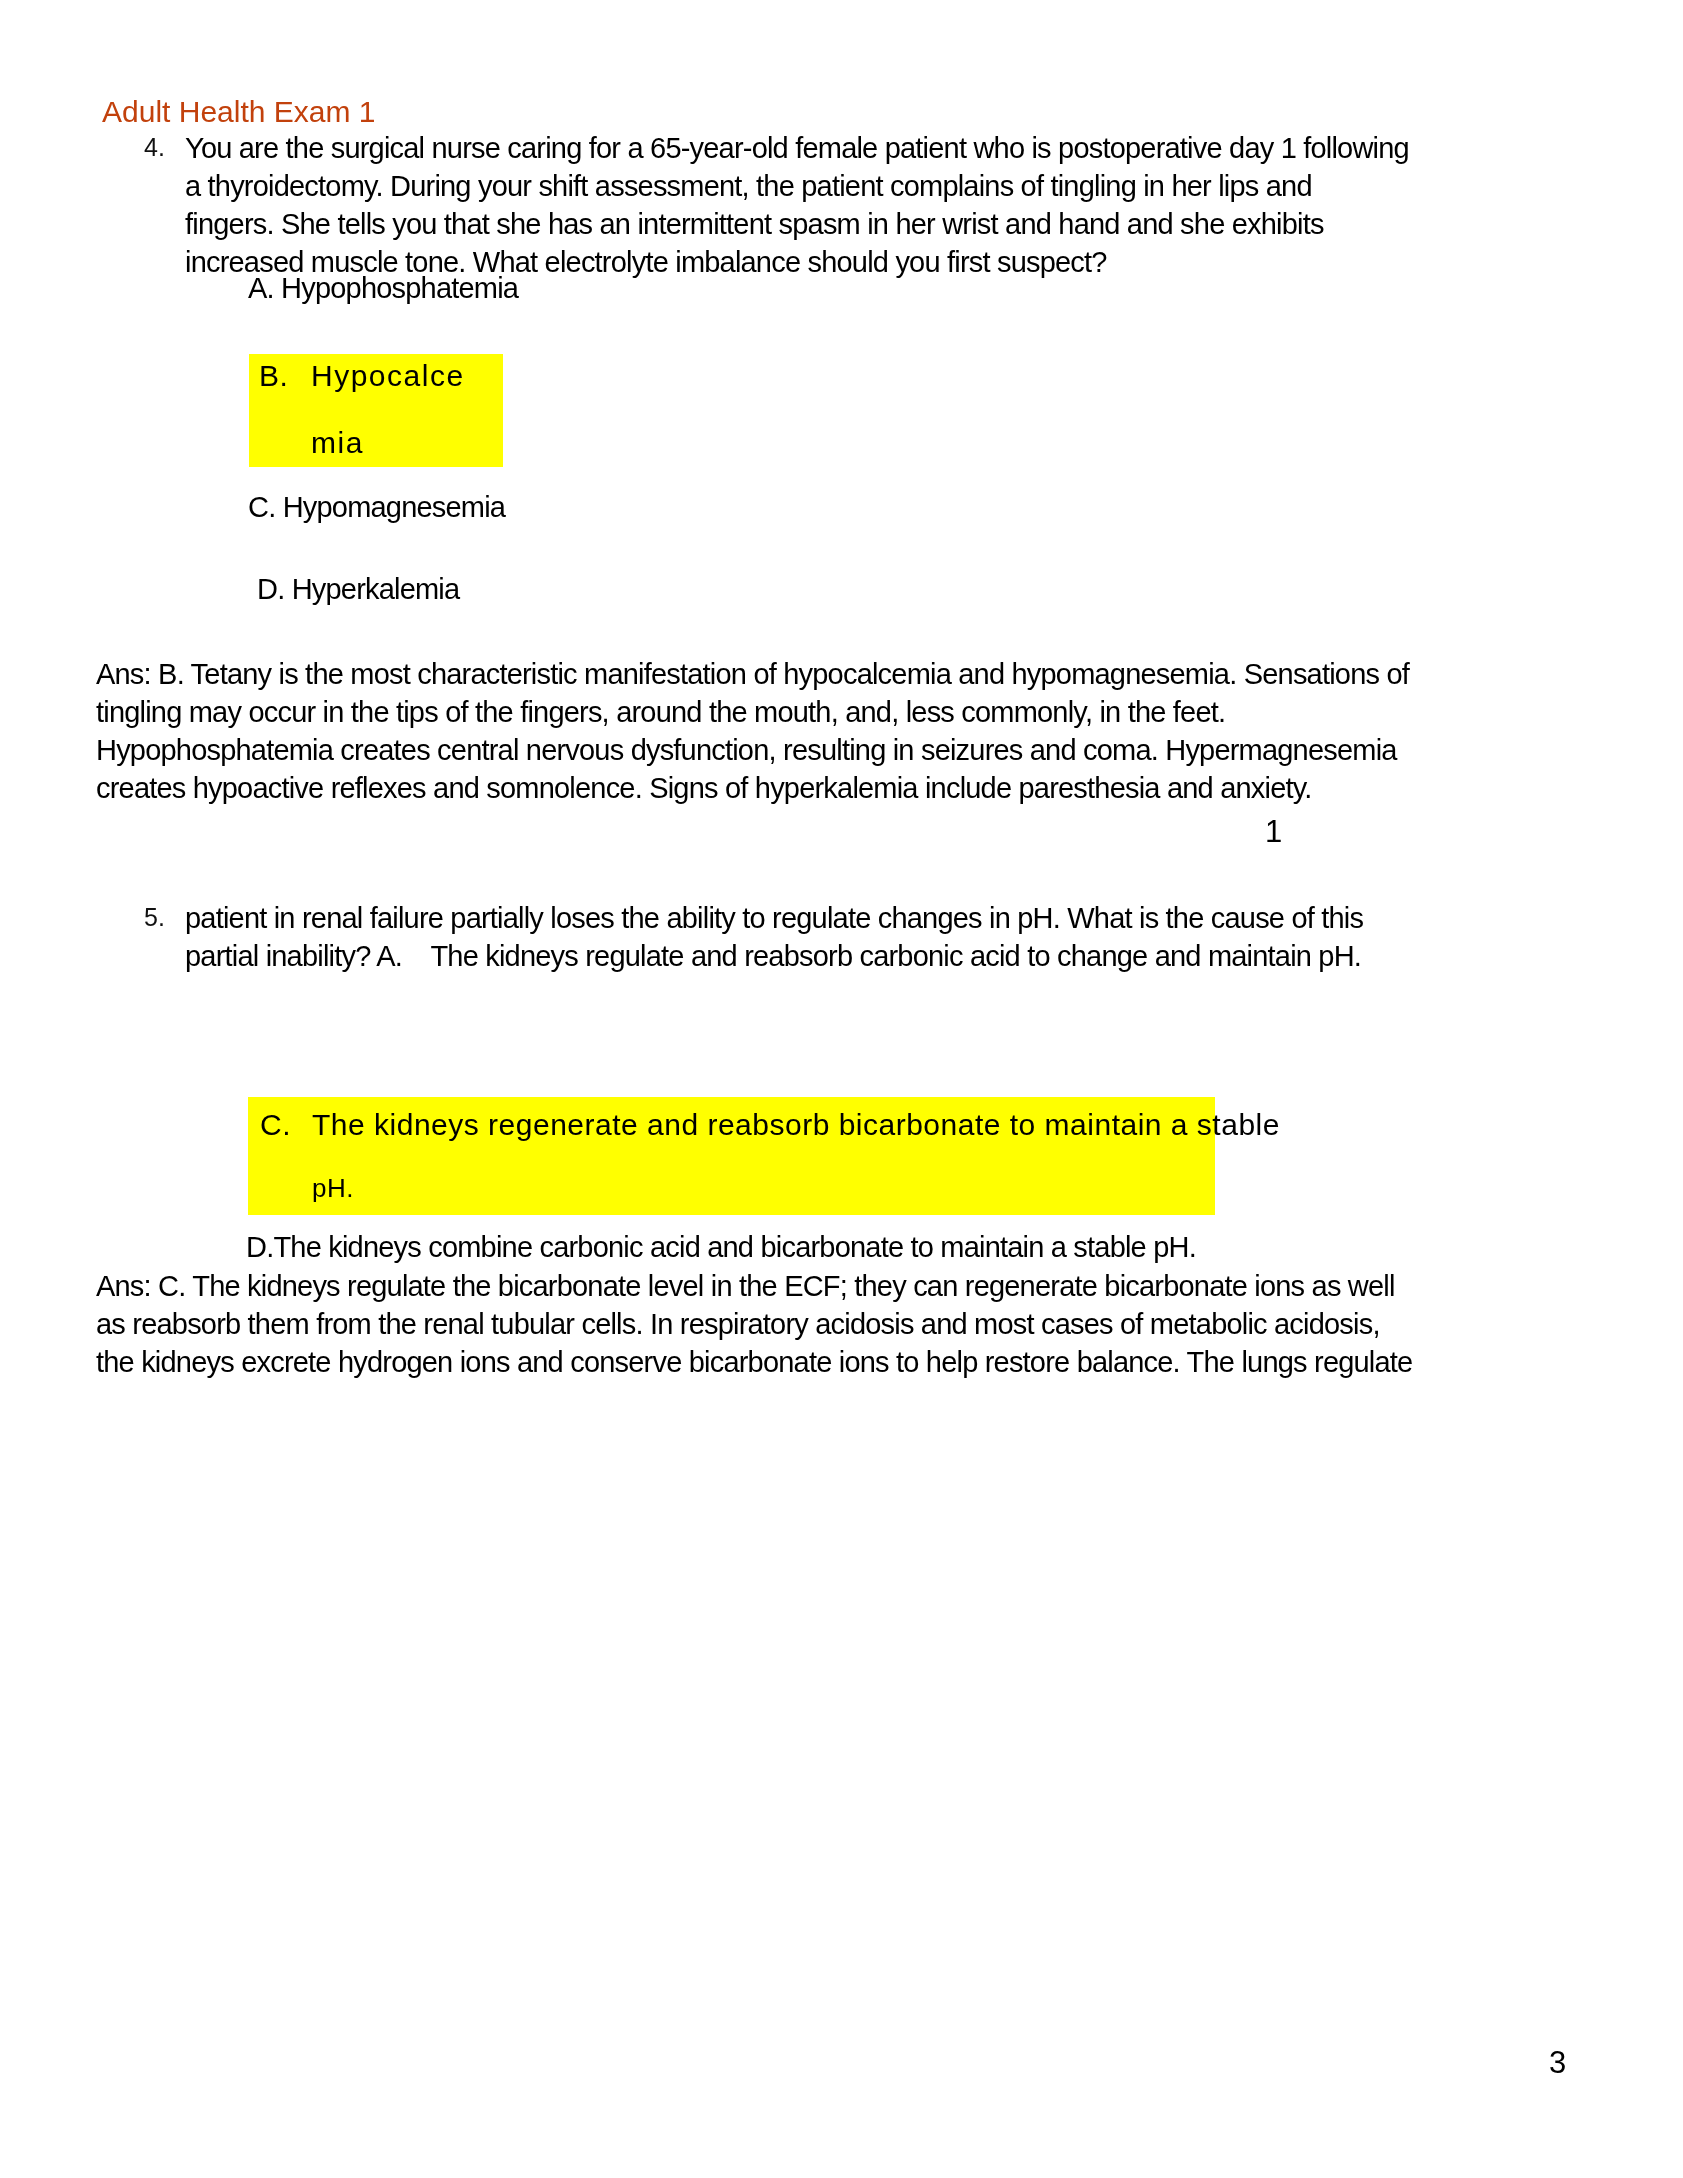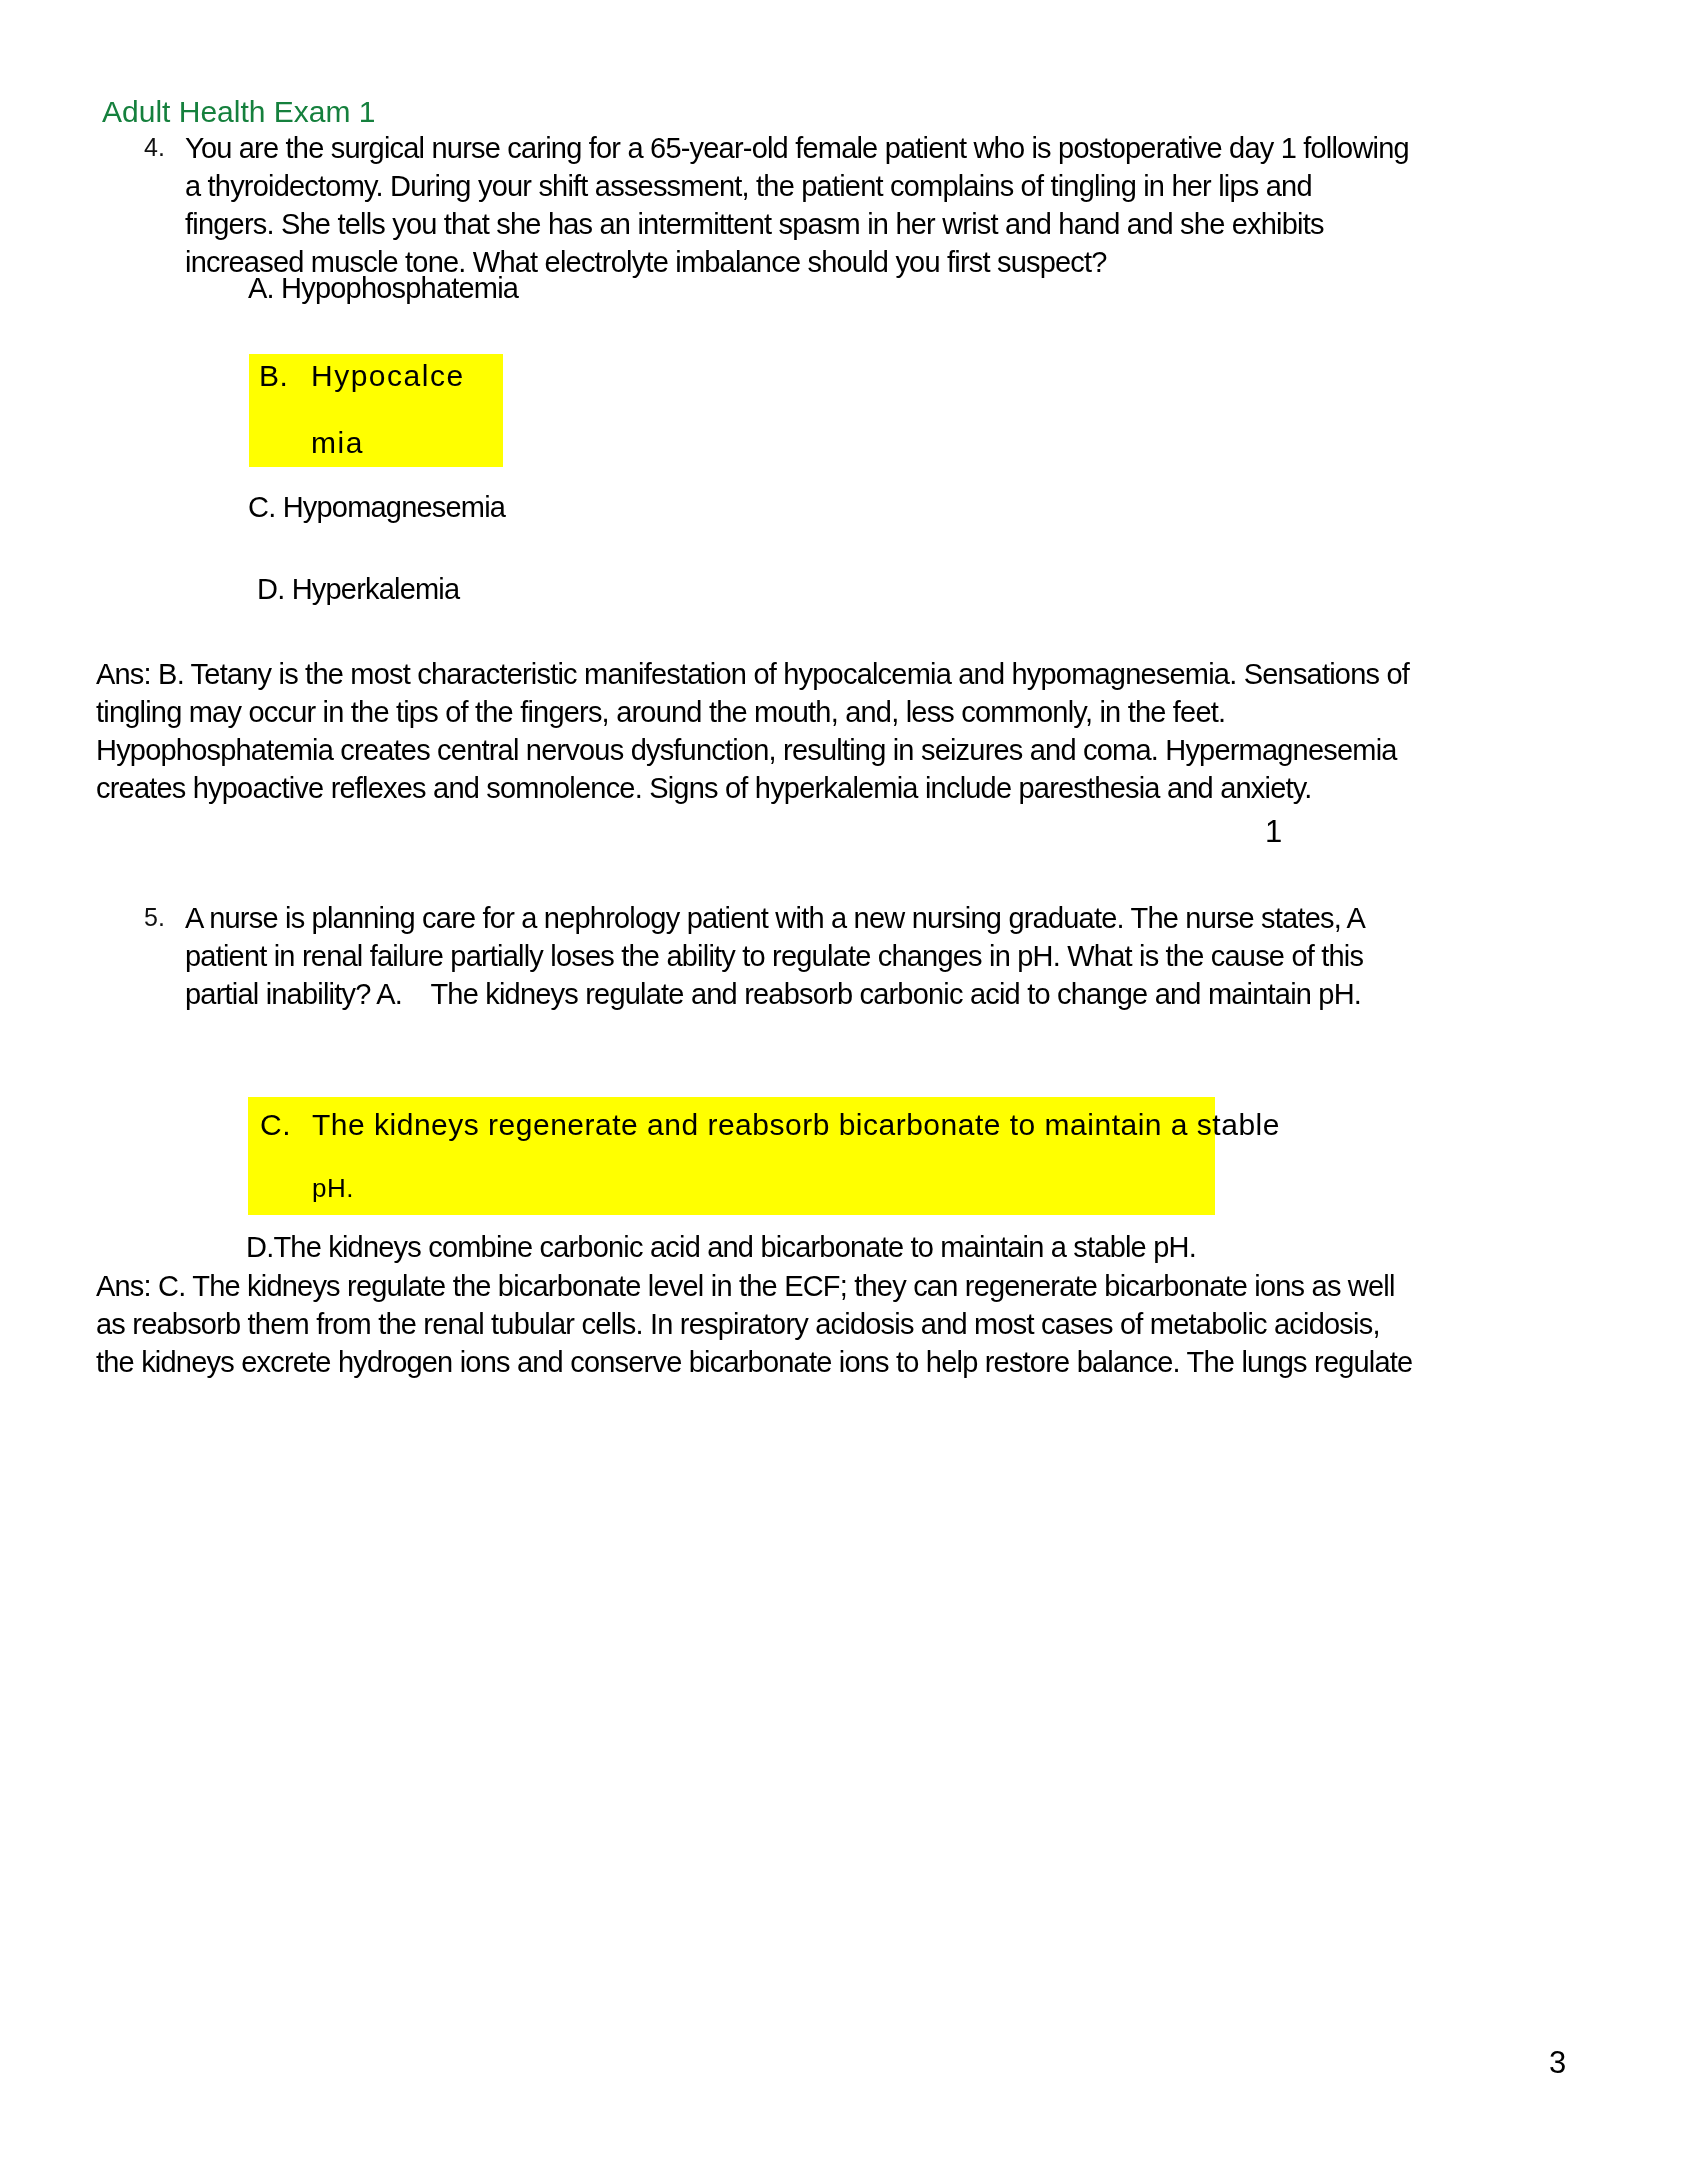--- a/index.html
+++ b/index.html
@@ -12,21 +12,21 @@
     width: 1683px;
     height: 2178px;
     background: #ffffff;
     font-family: "Liberation Sans", sans-serif;
     color: #000000;
     overflow: hidden;
   }
   .abs { position: absolute; }
   .doc-header {
     font-size: 30px;
-    color: #15803d;
+    color: #c2410c;
     letter-spacing: 0px;
     white-space: pre;
   }
   .qnum {
     font-size: 25px;
     color: #111111;
     white-space: pre;
   }
   .tline {
     font-size: 29px;
@@ -125,21 +125,20 @@
     <div class="tline">Ans: B. Tetany is the most characteristic manifestation of hypocalcemia and hypomagnesemia. Sensations of</div>
     <div class="tline">tingling may occur in the tips of the fingers, around the mouth, and, less commonly, in the feet.</div>
     <div class="tline">Hypophosphatemia creates central nervous dysfunction, resulting in seizures and coma. Hypermagnesemia</div>
     <div class="tline">creates hypoactive reflexes and somnolence. Signs of hyperkalemia include paresthesia and anxiety.</div>
   </div>
 
   <div class="abs pagenum" style="left:1265px; top:814px;">1</div>
 
   <div class="abs qnum" style="left:144px; top:903px;">5.</div>
   <div class="abs" style="left:185px; top:899px;">
-    <div class="tline">A nurse is planning care for a nephrology patient with a new nursing graduate. The nurse states, A</div>
     <div class="tline">patient in renal failure partially loses the ability to regulate changes in pH. What is the cause of this</div>
     <div class="tline">partial inability? A.    The kidneys regulate and reabsorb carbonic acid to change and maintain pH.</div>
   </div>
 
 
   <div class="abs hl-box hl-box-c">
     <div class="hl-line1"><span class="hl-label">C.</span><span>The kidneys regenerate and reabsorb bicarbonate to maintain a stable</span></div>
     <div class="hl-line2">pH.</div>
   </div>
 

